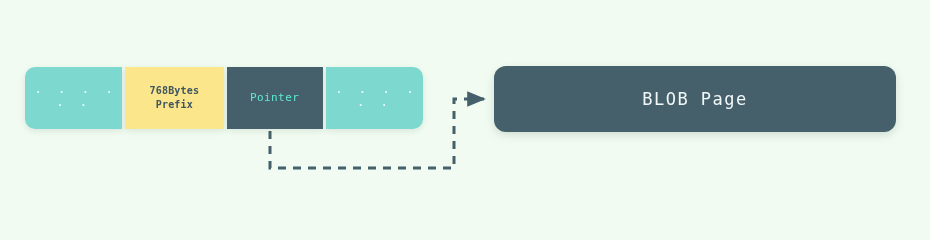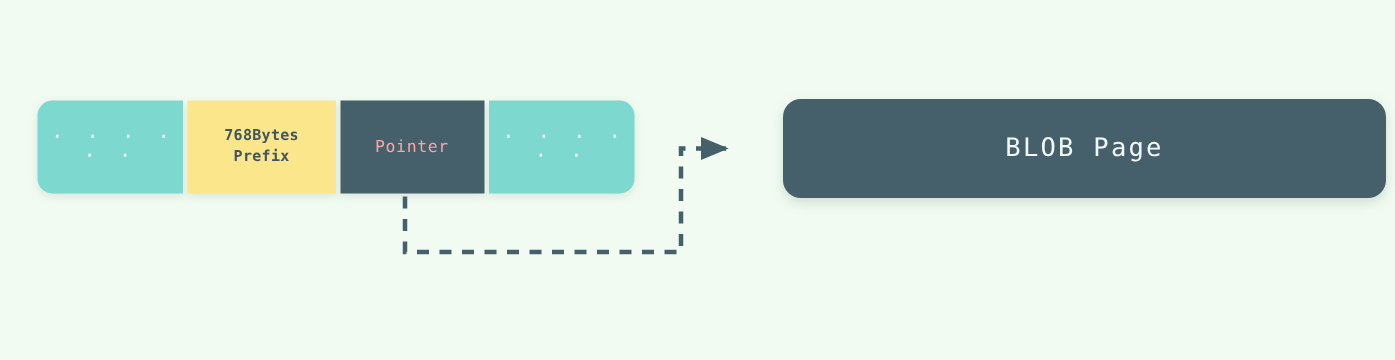--- a/index.html
+++ b/index.html
@@ -47,21 +47,21 @@
 
   .seg-teal {
     background: #7dd8cf;
   }
   .seg-yellow {
     background: #fbe68c;
     color: #3f5560;
   }
   .seg-dark {
     background: #45606b;
-    color: #fca5a5;
+    color: #5eead4;
   }
 
   .seg-first {
     border-top-left-radius: 10px;
     border-bottom-left-radius: 10px;
   }
   .seg-last {
     border-top-right-radius: 10px;
     border-bottom-right-radius: 10px;
   }
@@ -90,21 +90,21 @@
     letter-spacing: 4px;
     color: #ffffff;
     opacity: 0.92;
     line-height: 1;
     text-indent: 4px;
   }
 
   
   .blob-page {
     position: absolute;
-    left: 522px;
+    left: 494px;
     top: 66px;
     width: 402px;
     height: 66px;
     background: #45606b;
     border-radius: 12px;
     display: flex;
     align-items: center;
     justify-content: center;
     filter: drop-shadow(0 3px 4px rgba(60,90,80,0.18));
   }

